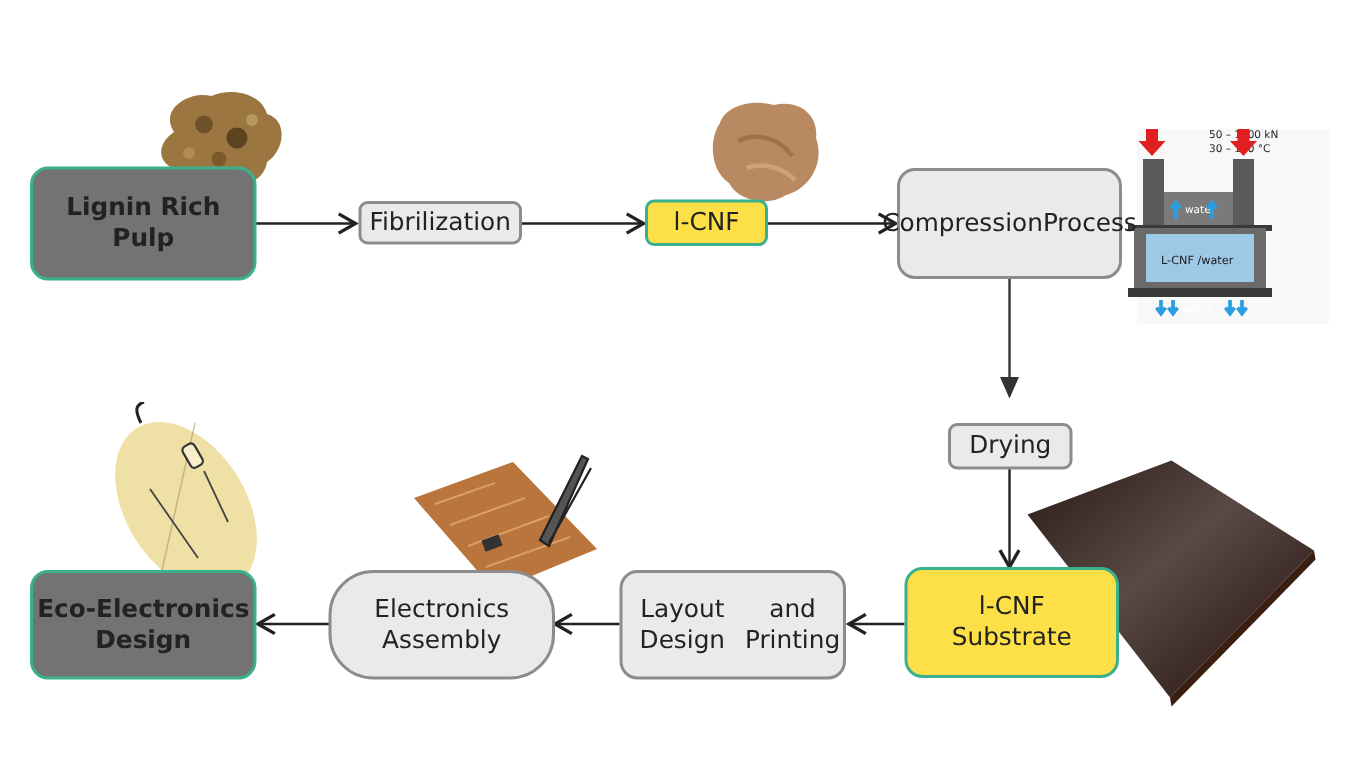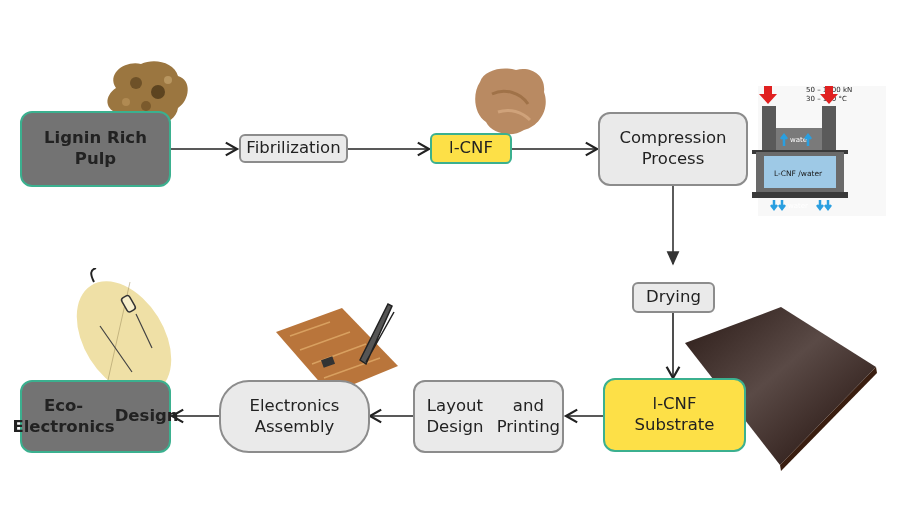--- a/index.html
+++ b/index.html
@@ -103,21 +103,21 @@
 </div>
 
 <div class="node grey t17" style="left:239px;top:134px;width:109px;height:29px;border-radius:6px;">
   <span>Fibrilization</span>
 </div>
 
 <div class="node yellow t17" style="left:430px;top:133px;width:82px;height:31px;border-radius:6px;">
   <span>l-CNF</span>
 </div>
 
-<div class="node grey t17" style="left:598px;top:112px;width:150px;height:74px;flex-direction:column;">
+<div class="node grey t17" style="left:598px;top:112px;width:150px;height:74px;flex-direction:row;">
   <span>Compression</span>
   <span>Process</span>
 </div>
 
 <div class="node grey t17" style="left:632px;top:267px;width:83px;height:31px;border-radius:6px;margin-top:15px;">
   <span>Drying</span>
 </div>
 
 <div class="node yellow t17" style="left:603px;top:378px;width:143px;height:74px;flex-direction:column;">
   <span>l-CNF</span>
@@ -127,16 +127,16 @@
 <div class="node grey t17" style="left:413px;top:380px;width:151px;height:73px;flex-direction:row;">
   <span>Layout Design</span>
   <span>and Printing</span>
 </div>
 
 <div class="node grey t17" style="left:219px;top:380px;width:151px;height:73px;flex-direction:column;border-radius:30px;">
   <span>Electronics</span>
   <span>Assembly</span>
 </div>
 
-<div class="node green t17" style="left:20px;top:380px;width:151px;height:73px;flex-direction:row;">
+<div class="node green t17" style="left:20px;top:380px;width:151px;height:73px;flex-direction:column;">
   <span>Eco-Electronics</span>
   <span>Design</span>
 </div>
 
 </body></html>

